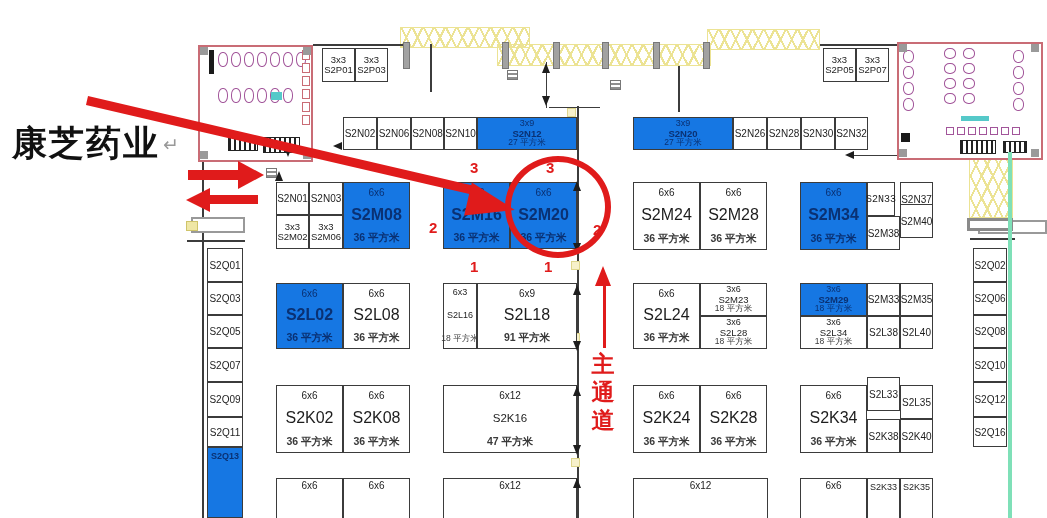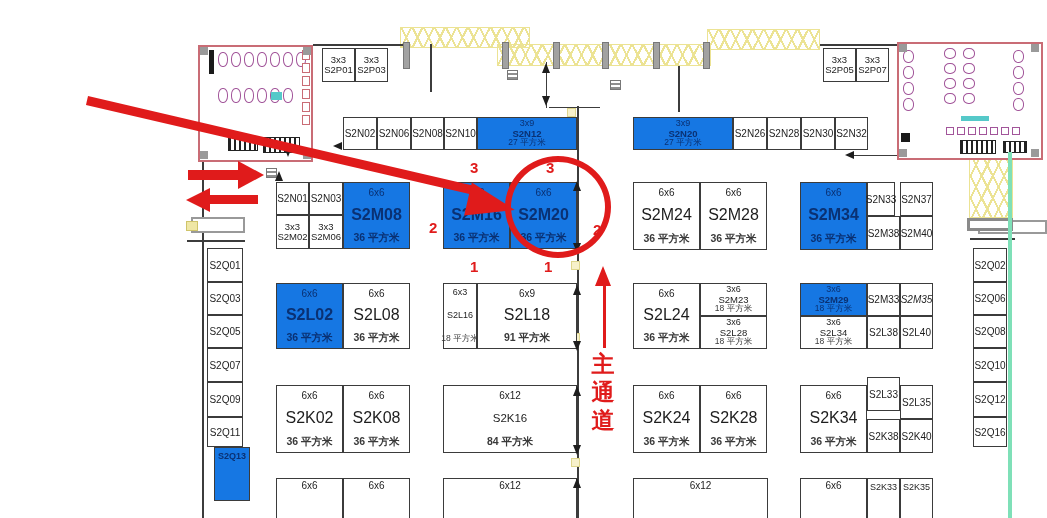--- a/index.html
+++ b/index.html
@@ -83,20 +83,21 @@
           border-left:8.5px solid transparent;border-right:8.5px solid transparent;border-bottom:20px solid var(--red);}
   .aisle-arrow-shaft{position:absolute;left:602.5px;top:284px;width:3.5px;height:64px;background:var(--red);z-index:9;}
   .aisleLabel{position:absolute;left:589px;top:352px;width:28px;display:flex;flex-direction:column;gap:4px;
           color:var(--red);font-size:23px;font-weight:700;text-align:center;z-index:9;line-height:24px;}
 </style>
 </head>
 <body>
 
 <div id="plan">
 
+  <div class="company"><span>康芝药业</span><span class="ret">↵</span></div>
 
   <div class="redline"></div>
   <div class="redhead"></div>
   <div class="circle"></div>
 
   <div class="swap-shaft" style="left:188px;top:170px;width:52px;height:10px;"></div>
   <div class="swap-head swapR-head"></div>
   <div class="swap-shaft" style="left:209px;top:195px;width:49px;height:9px;"></div>
   <div class="swap-head swapL-head"></div>
 
@@ -302,30 +303,30 @@
     <div class="bth b-big" style="left: 700px; top: 182px; width: 67px; height: 68px;">
       <span class="s">6x6</span>
       <span class="i">S2M28</span>
       <span class="a">36 平方米</span>
     </div>
     <div class="bth b-big blue" style="left: 800px; top: 182px; width: 67px; height: 68px;">
       <span class="s">6x6</span>
       <span class="i">S2M34</span>
       <span class="a">36 平方米</span>
     </div>
-    <div class="bth b-cell" style="left: 867px; top: 182px; width: 28px; height: 34px;">
+    <div class="bth b-cell" style="left: 867px; top: 182px; width: 28px; height: 34px; font-family: Liberation Mono, monospace;">
       <span class="i">S2N33</span>
     </div>
     <div class="bth b-cell" style="left: 900px; top: 182px; width: 33px; height: 34px;">
       <span class="i">S2N37</span>
     </div>
     <div class="bth b-cell" style="left: 867px; top: 216px; width: 33px; height: 34px;">
       <span class="i">S2M38</span>
     </div>
-    <div class="bth b-cell" style="left: 900px; top: 216px; width: 33px; height: 34px; text-align: right;">
+    <div class="bth b-cell" style="left: 900px; top: 204px; width: 33px; height: 34px; text-align: right;">
       <span class="i">S2M40</span>
     </div>
     <div class="bth b-big blue" style="left: 276px; top: 283px; width: 67px; height: 66px;">
       <span class="s">6x6</span>
       <span class="i">S2L02</span>
       <span class="a">36 平方米</span>
     </div>
     <div class="bth b-big" style="left: 343px; top: 283px; width: 67px; height: 66px;">
       <span class="s">6x6</span>
       <span class="i">S2L08</span>
@@ -357,21 +358,21 @@
       <span class="a">18 平方米</span>
     </div>
     <div class="bth b-half blue" style="left: 800px; top: 283px; width: 67px; height: 33px;">
       <span class="s">3x6</span>
       <span class="i">S2M29</span>
       <span class="a">18 平方米</span>
     </div>
     <div class="bth b-cell" style="left: 867px; top: 283px; width: 33px; height: 33px;">
       <span class="i">S2M33</span>
     </div>
-    <div class="bth b-cell" style="left: 900px; top: 283px; width: 33px; height: 33px; font-style: italic;">
+    <div class="bth b-cell" style="left: 900px; top: 283px; width: 33px; height: 33px;">
       <span class="i">S2M35</span>
     </div>
     <div class="bth b-half" style="left: 800px; top: 316px; width: 67px; height: 33px;">
       <span class="s">3x6</span>
       <span class="i">S2L34</span>
       <span class="a">18 平方米</span>
     </div>
     <div class="bth b-cell" style="left: 867px; top: 316px; width: 33px; height: 33px;">
       <span class="i">S2L38</span>
     </div>
@@ -384,21 +385,21 @@
       <span class="a">36 平方米</span>
     </div>
     <div class="bth b-big" style="left: 343px; top: 385px; width: 67px; height: 68px;">
       <span class="s">6x6</span>
       <span class="i">S2K08</span>
       <span class="a">36 平方米</span>
     </div>
     <div class="bth b-big b-xwide" style="left: 443px; top: 385px; width: 134px; height: 68px;">
       <span class="s">6x12</span>
       <span class="i">S2K16</span>
-      <span class="a">84 平方米</span>
+      <span class="a">47 平方米</span>
     </div>
     <div class="bth b-big" style="left: 633px; top: 385px; width: 67px; height: 68px;">
       <span class="s">6x6</span>
       <span class="i">S2K24</span>
       <span class="a">36 平方米</span>
     </div>
     <div class="bth b-big" style="left: 700px; top: 385px; width: 67px; height: 68px;">
       <span class="s">6x6</span>
       <span class="i">S2K28</span>
       <span class="a">36 平方米</span>
@@ -452,21 +453,21 @@
     </div>
     <div class="bth b-cell" style="left: 207px; top: 348px; width: 36px; height: 34px;">
       <span class="i">S2Q07</span>
     </div>
     <div class="bth b-cell" style="left: 207px; top: 382px; width: 36px; height: 35px;">
       <span class="i">S2Q09</span>
     </div>
     <div class="bth b-cell" style="left: 207px; top: 417px; width: 36px; height: 30px;">
       <span class="i">S2Q11</span>
     </div>
-    <div class="bth b-narrow blue" style="left: 207px; top: 447px; width: 36px; height: 54px; margin-left: 7px;">
+    <div class="bth b-narrow blue" style="left: 207px; top: 447px; width: 36px; height: 71px;">
       <span class="i">S2Q13</span>
     </div>
     <div class="bth b-cell" style="left: 973px; top: 248px; width: 34px; height: 34px;">
       <span class="i">S2Q02</span>
     </div>
     <div class="bth b-cell" style="left: 973px; top: 282px; width: 34px; height: 33px;">
       <span class="i">S2Q06</span>
     </div>
     <div class="bth b-cell" style="left: 973px; top: 315px; width: 34px; height: 33px;">
       <span class="i">S2Q08</span>

